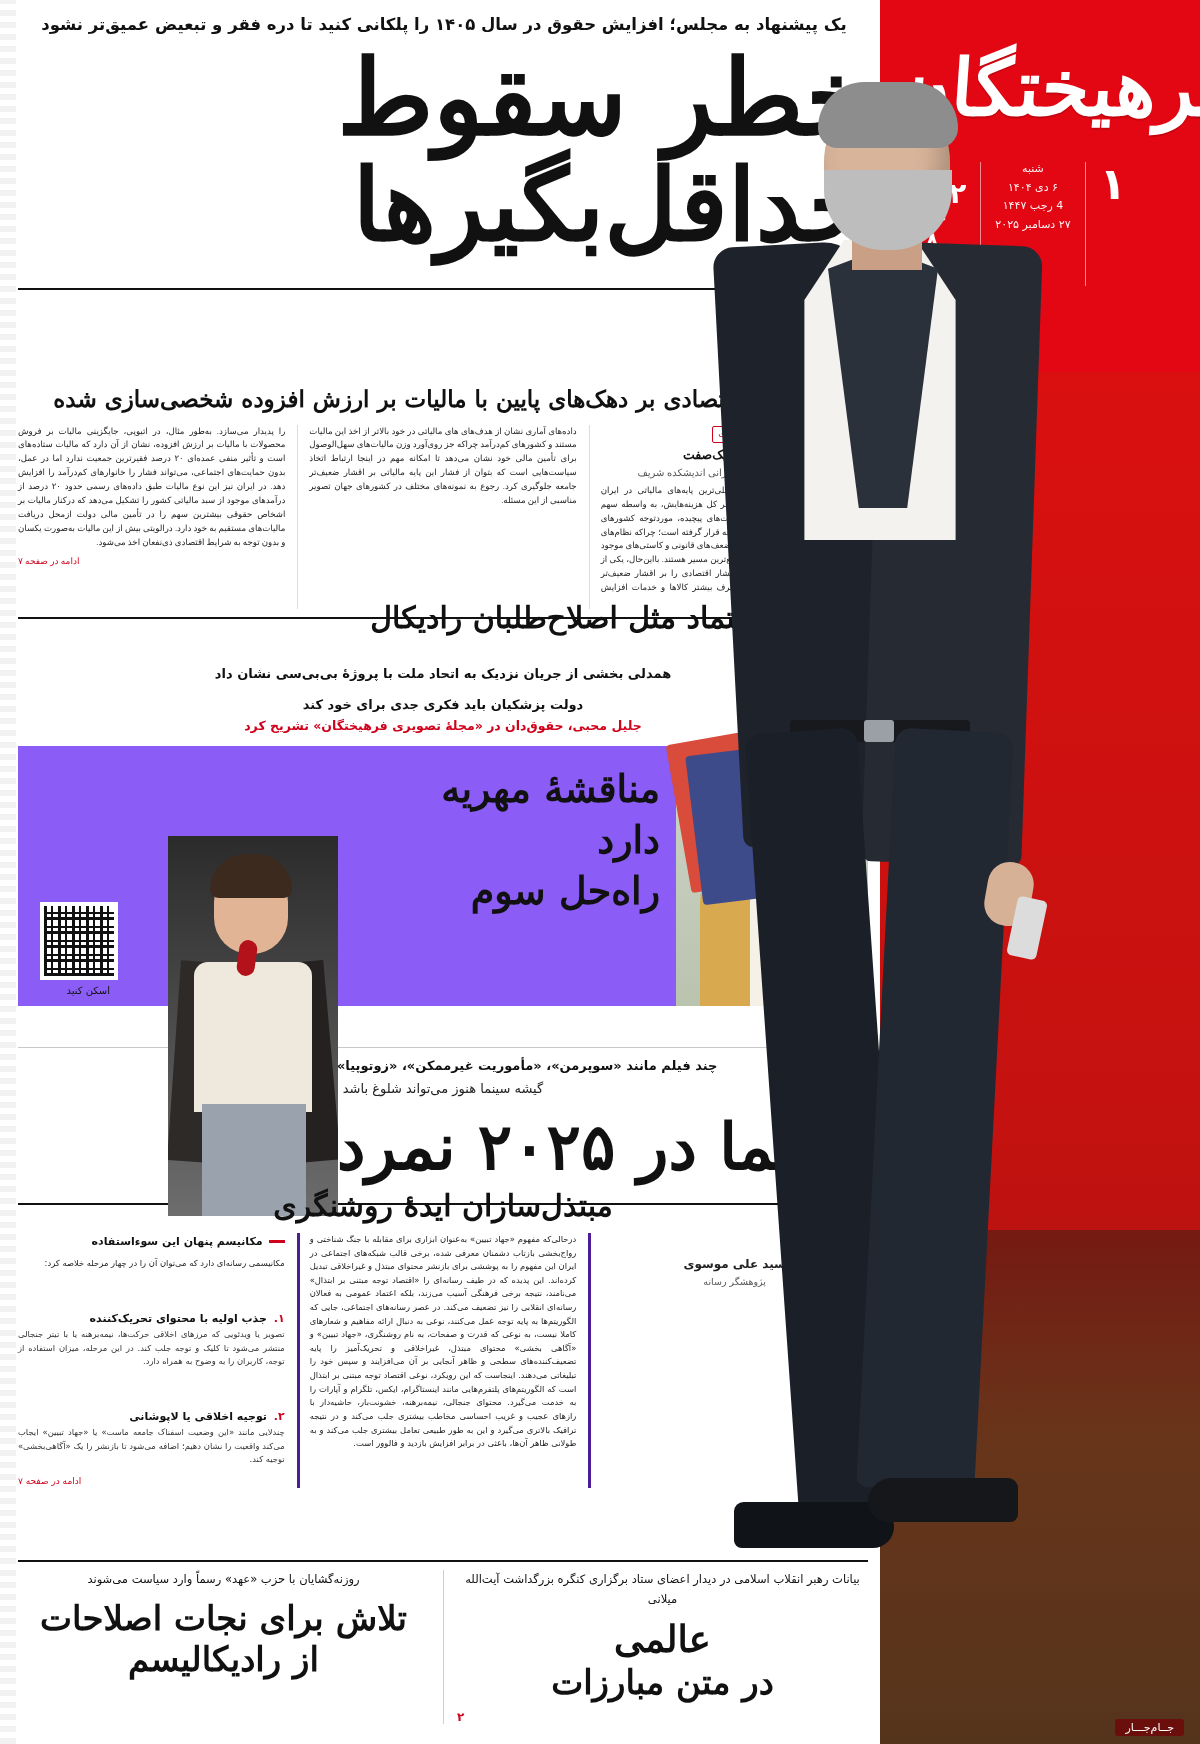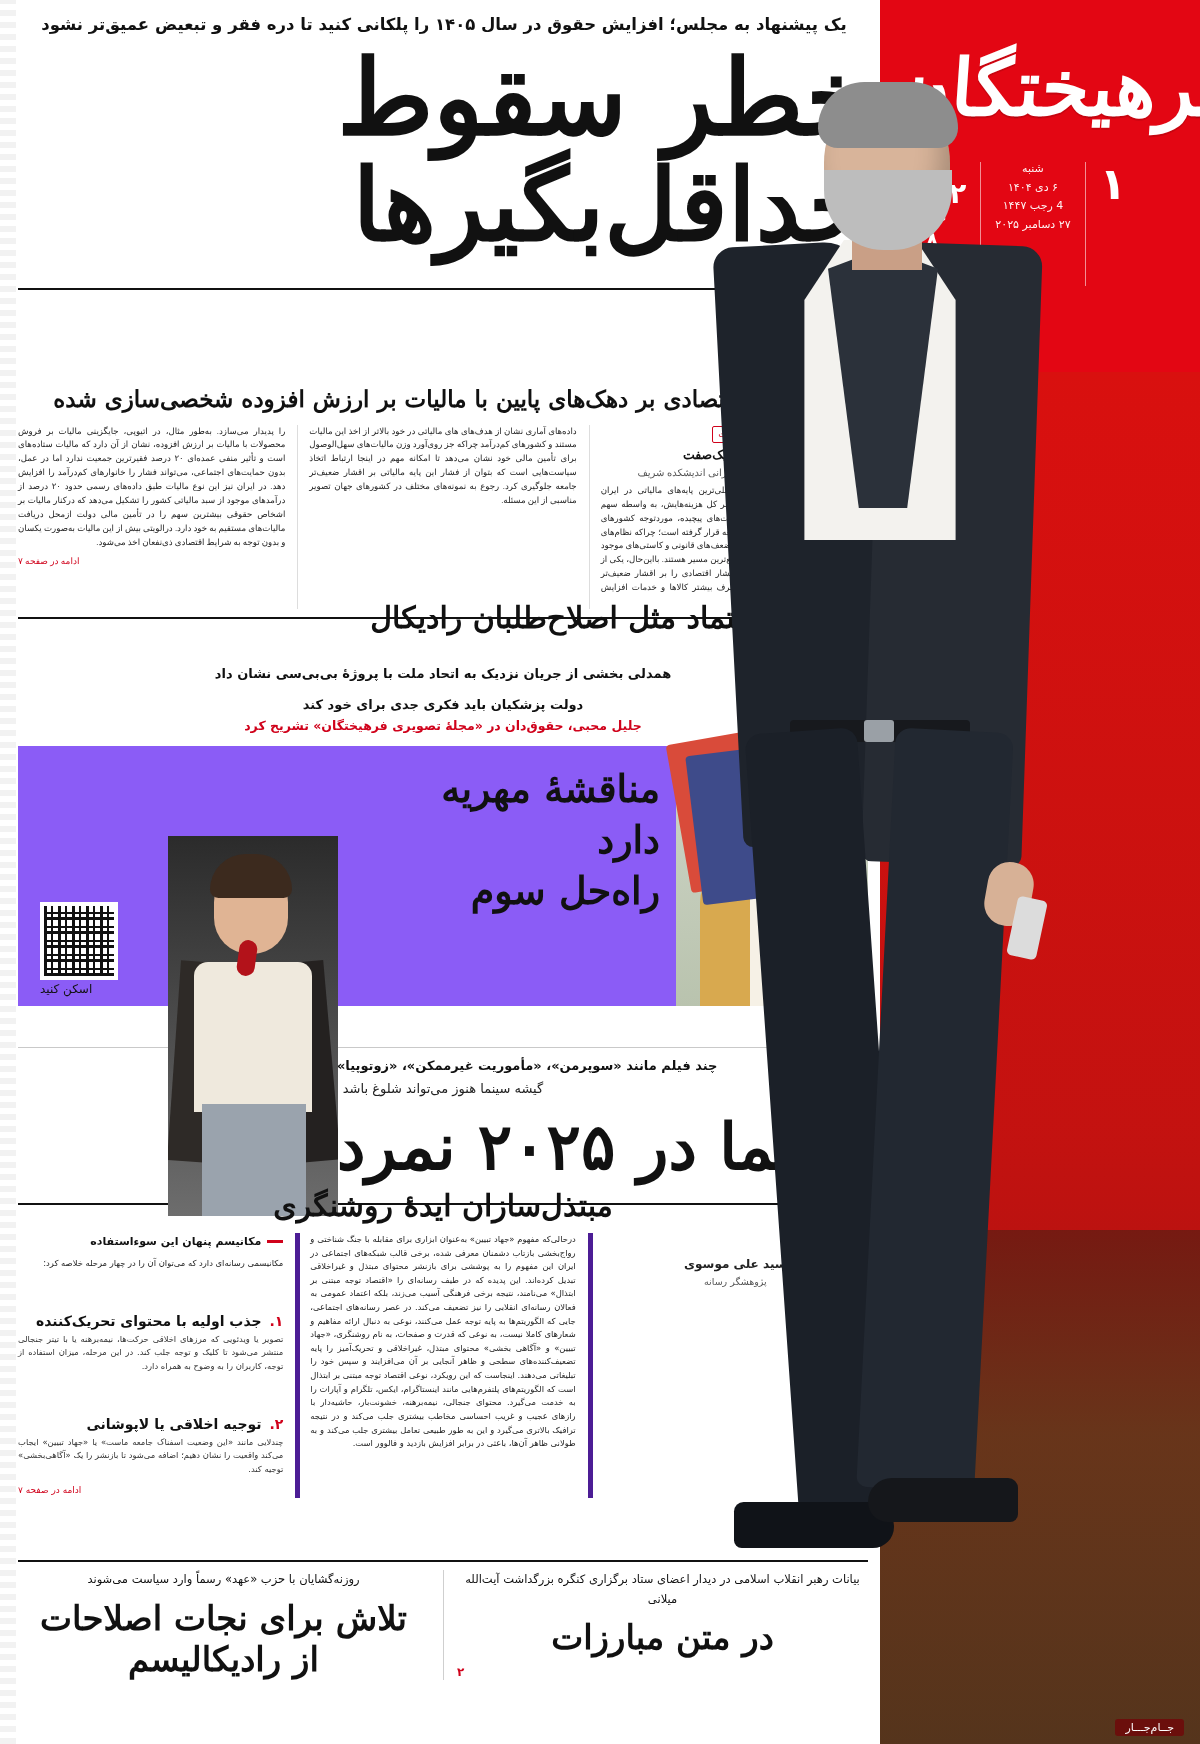--- a/index.html
+++ b/index.html
@@ -187,21 +187,21 @@
     font-family:"DejaVu Serif","Liberation Serif",serif;font-weight:700;
     font-size:38px;line-height:1.34;color:#111;
   }
   .qr{
     position:absolute;bottom:26px;left:22px;width:70px;height:70px;background:#fff;
     background-image:
       linear-gradient(90deg,#111 25%,transparent 25%,transparent 50%,#111 50%,#111 62%,transparent 62%),
       linear-gradient(0deg,#111 18%,transparent 18%,transparent 46%,#111 46%,#111 58%,transparent 58%);
     background-size:14px 14px,14px 14px;border:4px solid #fff;
   }
-  .qr-label{position:absolute;bottom:10px;left:22px;width:70px;text-align:left;font-size:12px;color:#111;}
+  .qr-label{position:absolute;bottom:10px;left:22px;width:70px;text-align:right;font-size:10px;color:#111;}
 
   
   .sec-cinema{position:absolute;top:1026px;right:332px;left:18px;}
   .sec-cinema .k1{font-size:13px;text-align:center;font-weight:700;line-height:1.8;}
   .sec-cinema .k2{font-size:13px;text-align:center;line-height:1.8;color:#222;}
   .sec-cinema h2{
     margin:10px 0 0;font-size:64px;line-height:1.12;text-align:right;font-weight:700;
     font-family:"DejaVu Serif","Liberation Serif",serif;letter-spacing:-1px;
   }
   .cinema-photo{
@@ -217,30 +217,30 @@
   .cp-pants{position:absolute;top:268px;left:34px;width:104px;height:112px;background:#9aa3ad;}
 
   
   .lower{position:absolute;top:1188px;right:332px;left:18px;}
   .lower h2{
     margin:0 0 10px;font-size:30px;text-align:center;font-weight:700;
     font-family:"DejaVu Serif","Liberation Serif",serif;
   }
   .lower-cols{display:flex;gap:12px;direction:rtl;}
   .lcol{flex:1;font-size:8.4px;line-height:1.62;text-align:justify;color:#222;}
-  .lcol.sep{border-left:5px solid #4c1d95;padding-left:10px;}
+  .lcol.sep{border-left:3px solid #4c1d95;padding-left:10px;}
   .lcol .name{font-weight:700;font-size:12px;text-align:center;}
   .lcol .role{font-size:9.5px;color:#555;text-align:center;margin-bottom:4px;}
   .listbox .lhead{
     display:flex;align-items:center;gap:6px;justify-content:flex-start;
     font-size:11px;font-weight:700;margin-bottom:6px;color:#111;
   }
   .dash{width:16px;height:3px;background:#d0021b;display:inline-block;}
   .litem{margin-bottom:7px;}
-  .litem .t{font-size:14px;font-weight:700;color:#111;margin-top:40px;}
+  .litem .t{font-size:11px;font-weight:700;color:#111;margin-top:40px;}
   .litem .t .n{color:#d0021b;margin-left:3px;}
   .litem .d{font-size:8.4px;line-height:1.6;color:#333;text-align:justify;}
 
   
   .bottom{position:absolute;top:1560px;right:332px;left:18px;}
   .bottom-top-rule{height:2px;background:#111;margin-bottom:8px;}
   .bcols{display:flex;direction:rtl;gap:14px;}
   .bcol{flex:1;}
   .bcol.sep{border-left:1px solid #cfcfcf;padding-left:13px;}
   .bk{font-size:11.5px;text-align:center;line-height:1.7;margin-bottom:8px;color:#111;}
@@ -430,20 +430,21 @@
         <div class="more">ادامه در صفحه ۷</div>
       </div>
     </div>
   </div>
 
   <div class="bottom">
     <div class="bottom-top-rule"></div>
     <div class="bcols">
       <div class="bcol sep">
         <div class="bk">بیانات رهبر انقلاب اسلامی در دیدار اعضای ستاد برگزاری کنگره بزرگداشت آیت‌الله میلانی</div>
+        <div class="bh">عالمی</div>
         <div class="bh small">در متن مبارزات</div>
         <div class="bpage">۲</div>
       </div>
       <div class="bcol">
         <div class="bk">روزنه‌گشایان با حزب «عهد» رسماً وارد سیاست می‌شوند</div>
         <div class="bh small">تلاش برای نجات اصلاحات</div>
         <div class="bh small">از رادیکالیسم</div>
       </div>
     </div>
   </div>

